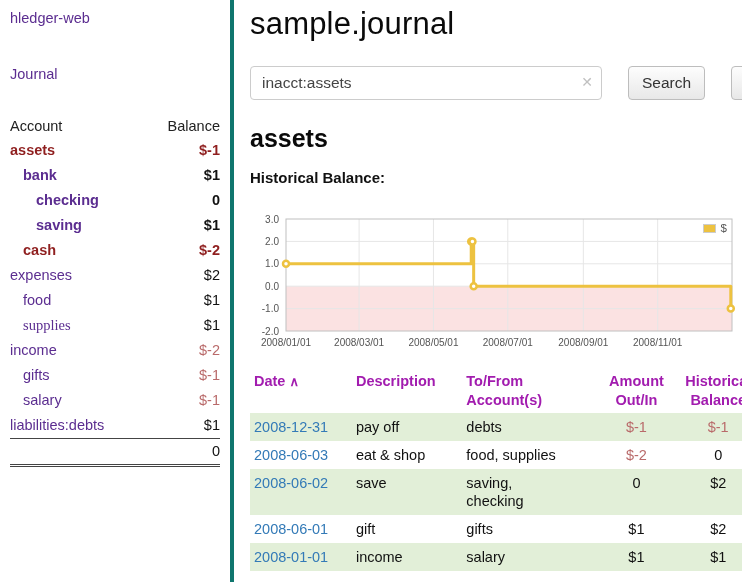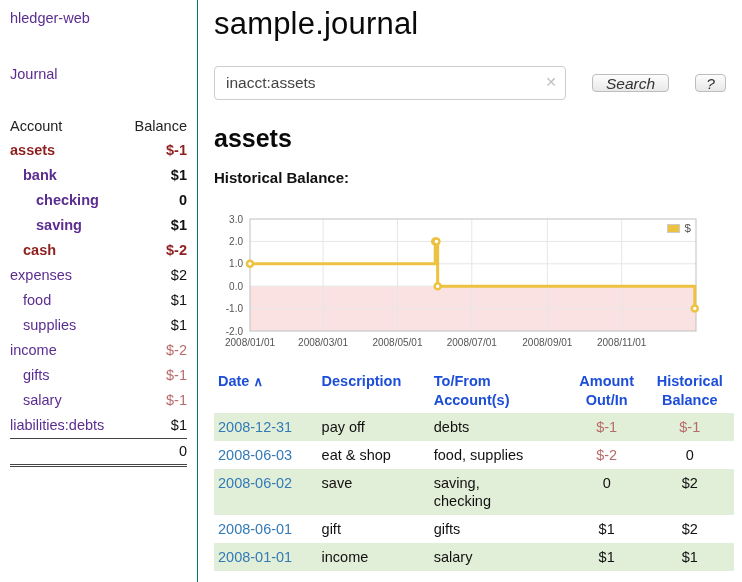--- a/index.html
+++ b/index.html
@@ -7,22 +7,22 @@
   body {
     font-family: "Liberation Sans", sans-serif;
     background: #fff;
     color: #222;
     overflow: hidden;
   }
   .app { display: flex; width: 742px; height: 582px; }
 
   
   .sidebar {
-    width: 198px; flex: none;
-    border-right: 1px solid #0f766e;
+    width: 234px; flex: none;
+    border-right: 4px solid #0f766e;
     padding: 10px 10px 0 10px;
   }
   .brand {
     display: block; color: var(--link-purple); font-size: 14.5px;
     text-decoration: none; margin-bottom: 40px; cursor: pointer;
   }
   .nav-journal {
     display: block; color: var(--link-purple); font-size: 14.5px;
     text-decoration: none; margin-bottom: 32px; cursor: pointer;
   }
@@ -53,46 +53,46 @@
     width: 100%; height: 34px;
     border: 1px solid #ccc; border-radius: 4px;
     padding: 6px 28px 6px 11px;
     font-size: 15.5px; color: #444; font-family: inherit;
   }
   .clear-icon {
     position: absolute; right: 9px; top: 8px;
     color: #c0c0c0; font-size: 14px; cursor: pointer;
   }
   .btn {
-    height: 18px; padding: 0 13px;
+    height: 34px; padding: 0 13px;
     font-size: 15.5px; color: #333;
     background: linear-gradient(#fdfdfd, #e8e8e8);
     border: 1px solid #bdbdbd; border-radius: 4px;
-    font-family: inherit; cursor: pointer; font-style: italic;
+    font-family: inherit; cursor: pointer;
   }
   .btn.help { padding: 0 10px; }
 
   h2.account-heading { font-size: 25px; font-weight: bold; color: #0a0a0a; margin: 0 0 16px; }
   .chart-heading { font-weight: bold; font-size: 15px; margin-bottom: 5px; color: #111; }
 
   .chart-box { position: relative; width: 492px; margin-top: 25px; }
   .chart-box svg { display: block; }
   .chart-box text.tick { font-size: 10px; fill: #545454; font-family: "Liberation Sans", sans-serif; }
   .legend {
     position: absolute; top: 10px; right: 12px;
     display: flex; align-items: center; gap: 5px;
     background: rgba(255,255,255,.85); padding: 1px 3px;
   }
   .legend-box { width: 13px; height: 9px; background: var(--series-yellow); border: 1px solid #ccc; }
   .legend-label { font-size: 11.5px; color: #545454; }
 
   
   table.register { width: 100%; border-collapse: collapse; font-size: 14.5px; margin-top: 16px; }
   .register th {
-    font-weight: bold; color: #1d4ed8;
+    font-weight: bold; color: #a21caf;
     vertical-align: top; text-align: left;
     padding: 3px 4px; line-height: 1.32;
   }
   .register th.r, .register td.r { text-align: center; }
   .register td { padding: 5px 4px; vertical-align: top; line-height: 18px; color: #111; }
   .register tr.shaded { background: var(--row-green); }
   .register a.date { color: var(--date-blue); text-decoration: none; cursor: pointer; }
   .register .neg { color: var(--neg-soft); }
   .c-acct { white-space: pre-line; }
   .sort-icon { font-weight: bold; font-size: 13px; margin-left: 4px; }
@@ -143,21 +143,21 @@
     <td><a class="acct-link" style="padding-left: 0px;">expenses</a></td>
     <td class="r"><span class="acct-bal">$2</span></td>
   </tr>
 
   <tr>
     <td><a class="acct-link" style="padding-left: 13px;">food</a></td>
     <td class="r"><span class="acct-bal">$1</span></td>
   </tr>
 
   <tr>
-    <td><a class="acct-link" style="padding-left: 13px;">supplies</a></td>
+    <td><a class="acct-link" style="padding-left: 13px; font-family: Liberation Serif, serif;">supplies</a></td>
     <td class="r"><span class="acct-bal">$1</span></td>
   </tr>
 
   <tr>
     <td><a class="acct-link" style="padding-left: 0px;">income</a></td>
     <td class="r"><span class="acct-bal neg">$-2</span></td>
   </tr>
 
   <tr>
     <td><a class="acct-link" style="padding-left: 13px;">gifts</a></td>

